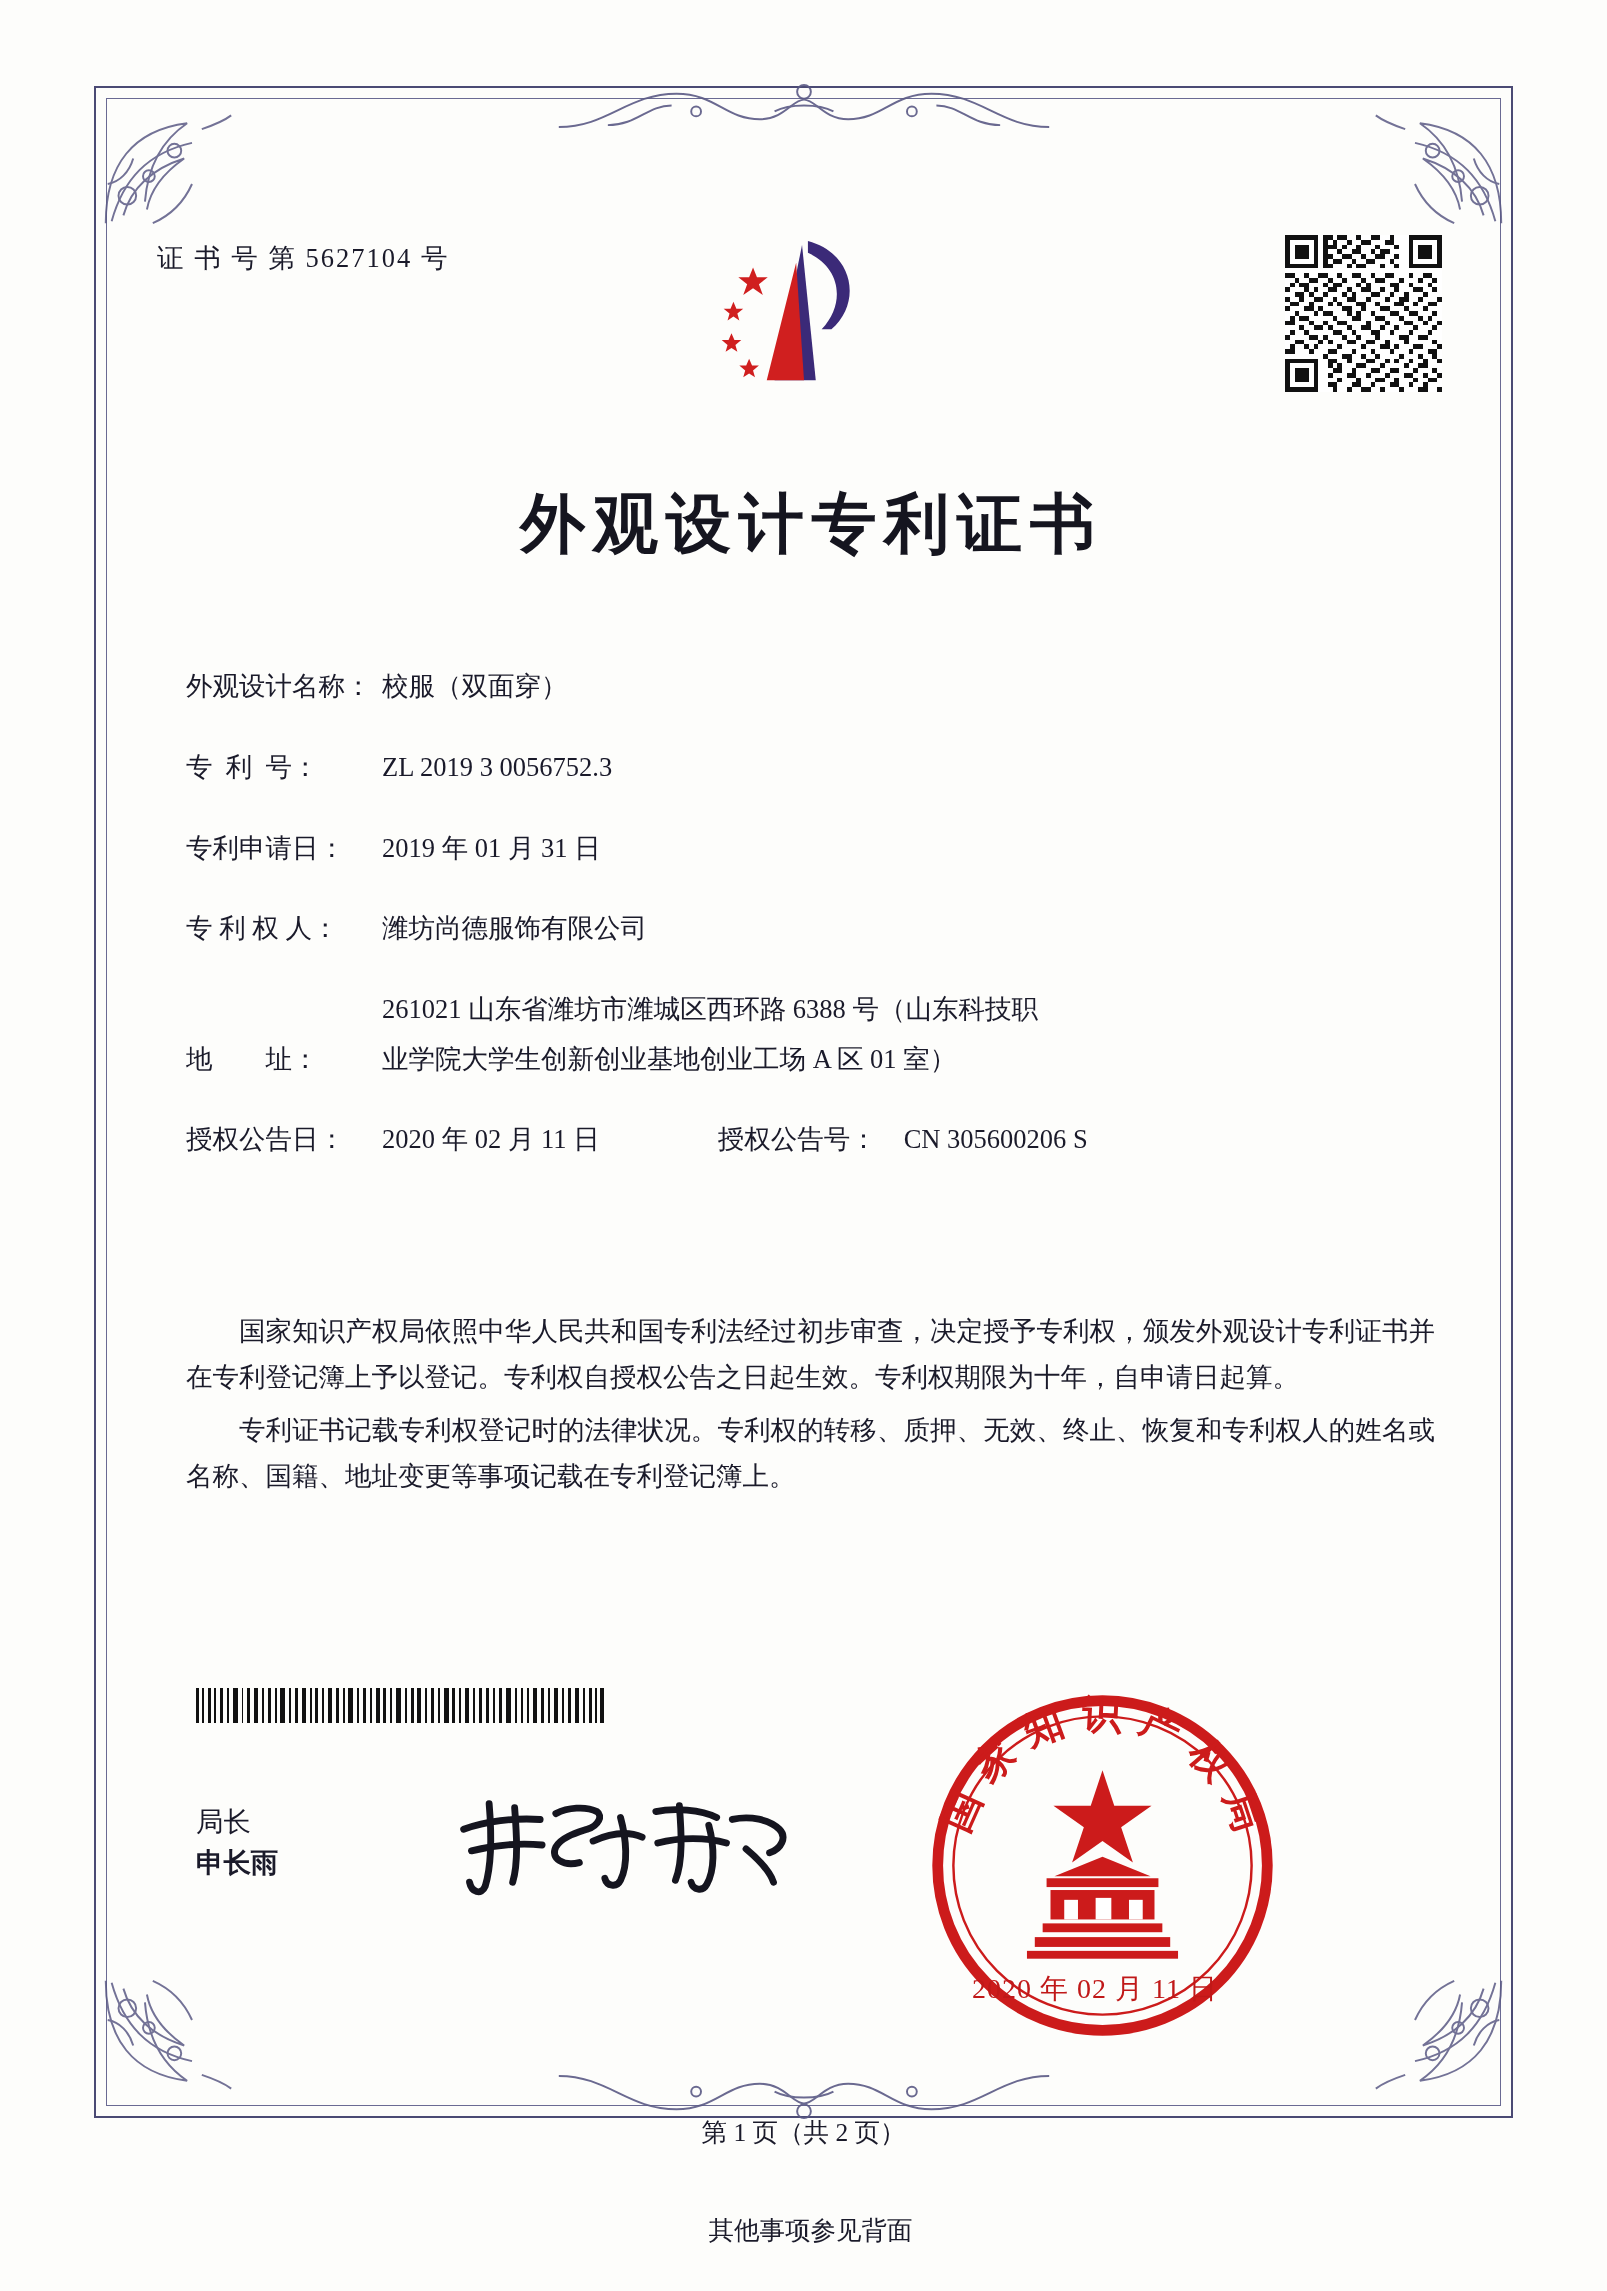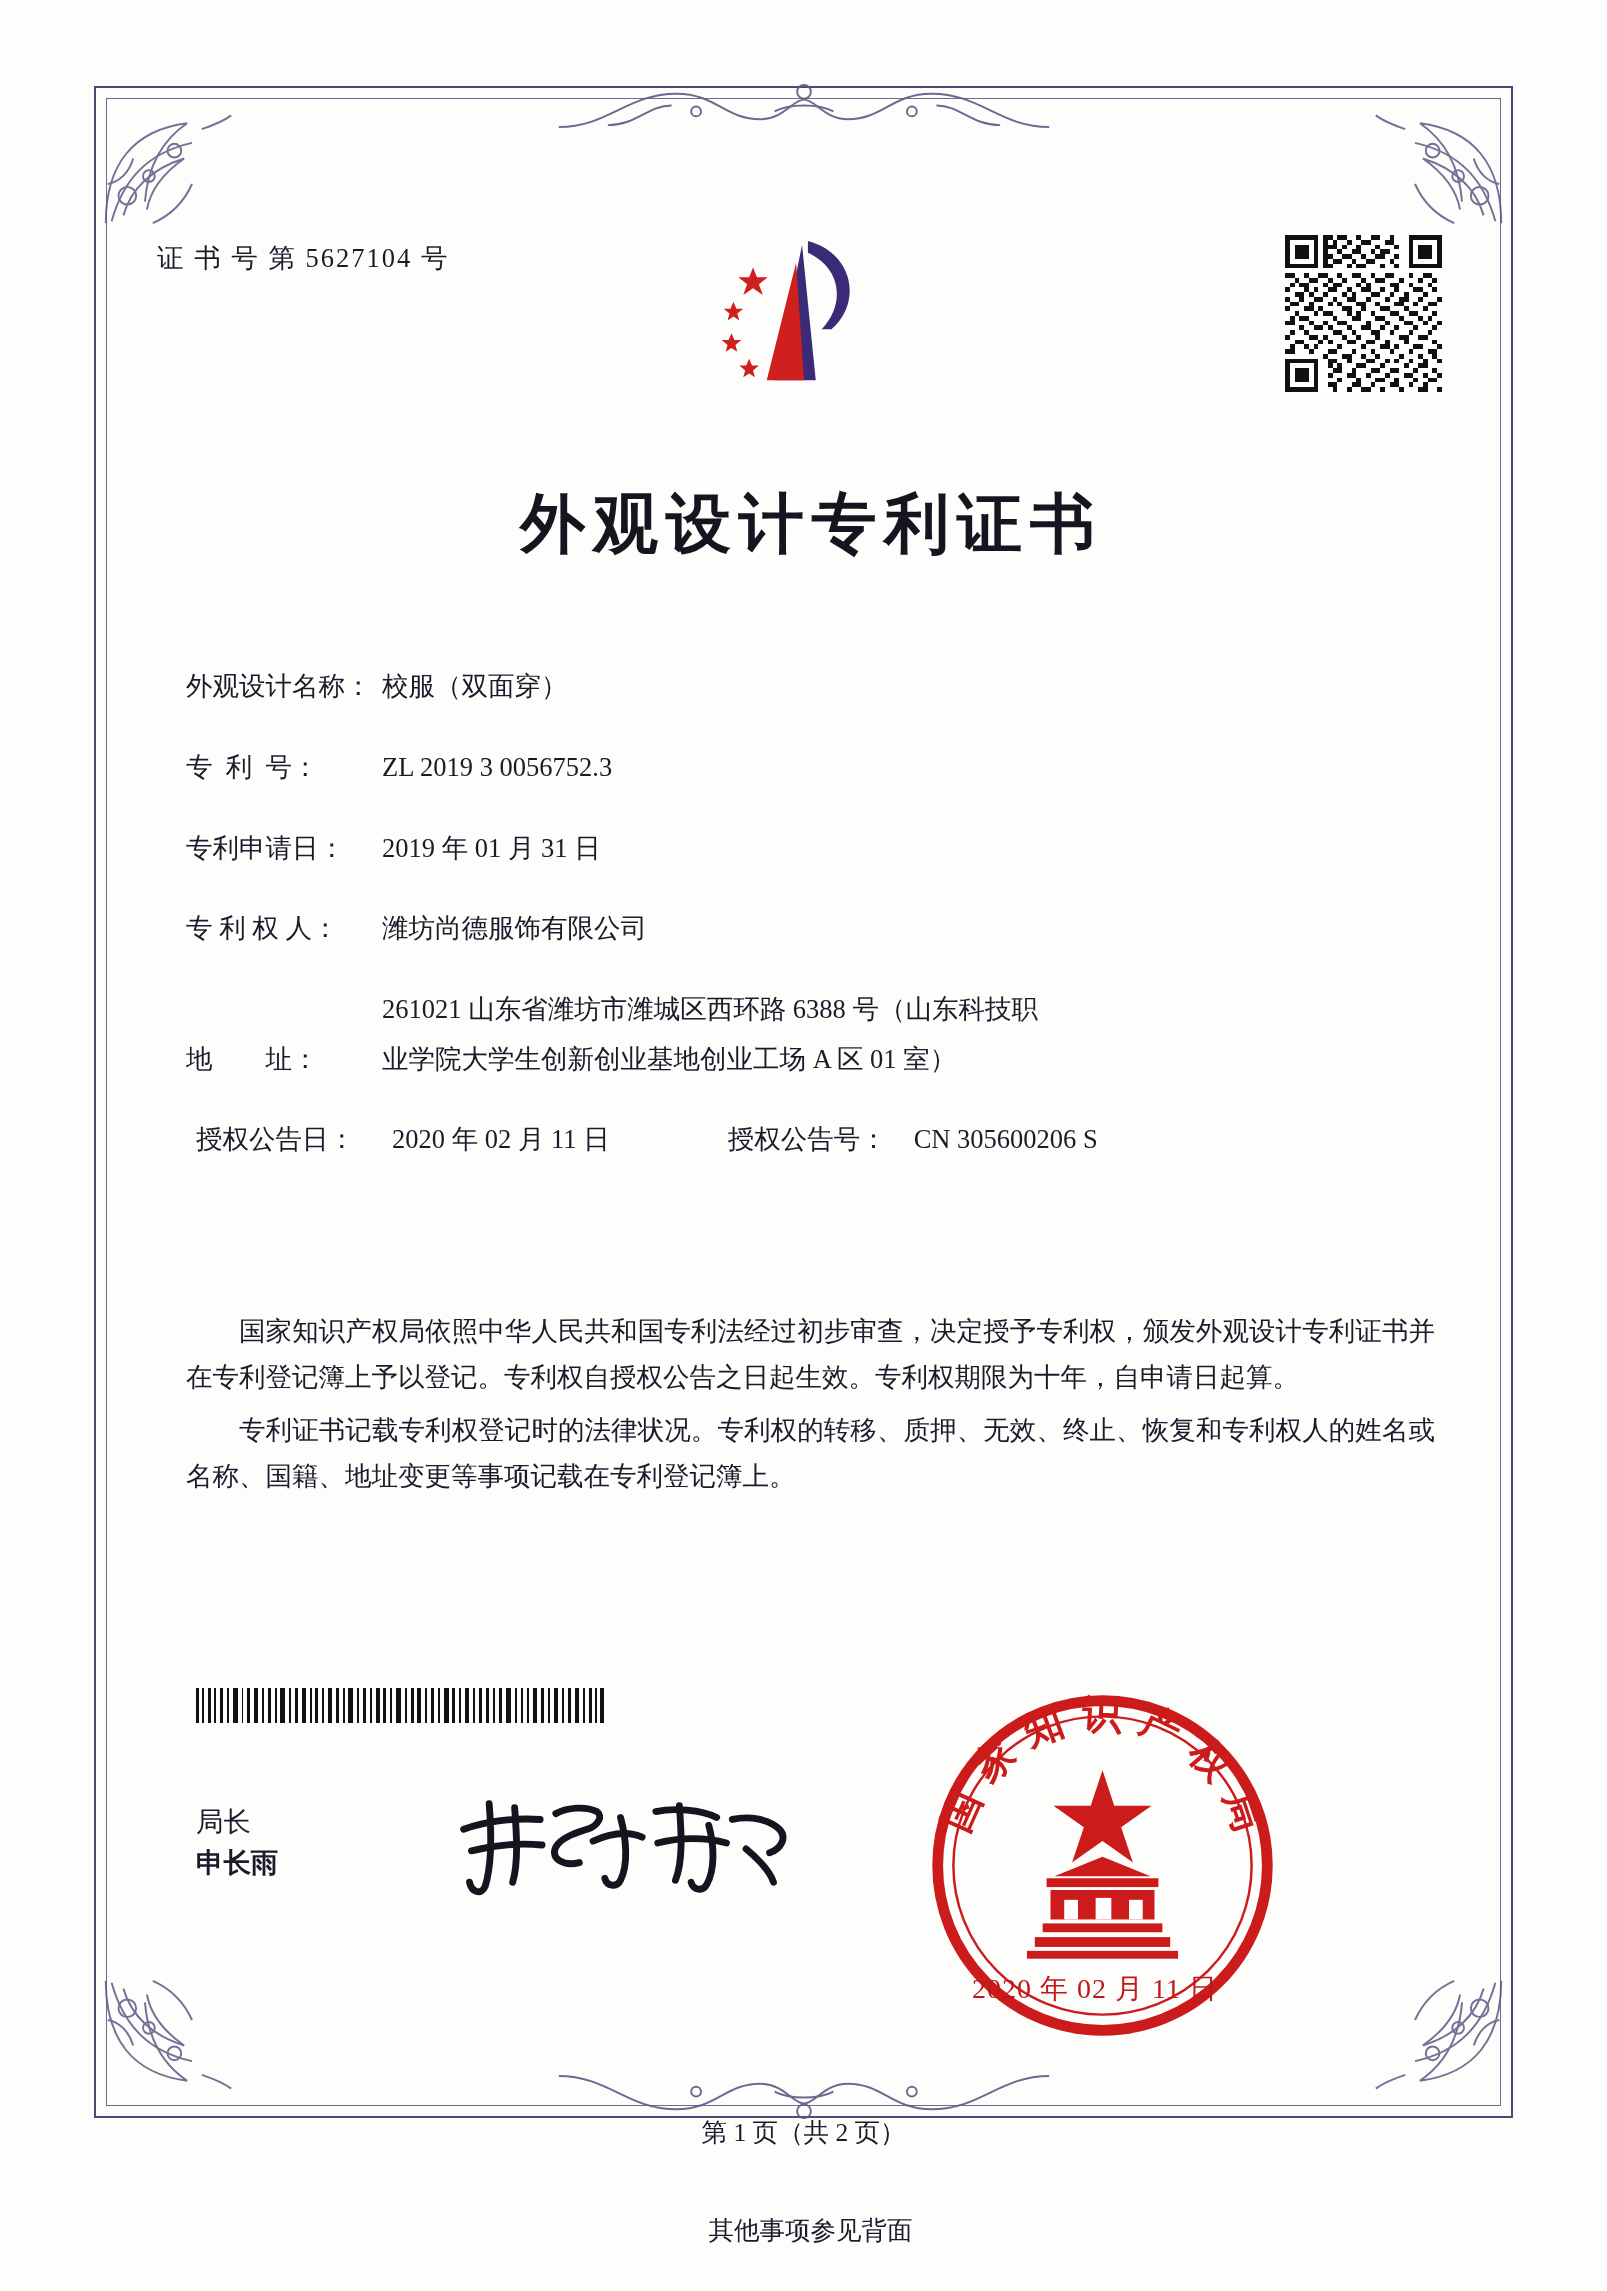--- a/index.html
+++ b/index.html
@@ -135,21 +135,20 @@
   .fvalue {
     flex: 1;
   }
   .fvalue .l2 {
     display: block;
     margin-top: 9.8px;
   }
   .frow-split {
     display: flex;
     margin-bottom: 29px;
-    margin-left: 10px;
   }
   .frow-split .part2 {
     margin-left: 118px;
     display: flex;
   }
   .frow-split .flabel2 {
     width: 186px;
     flex: 0 0 186px;
     white-space: pre;
   }

